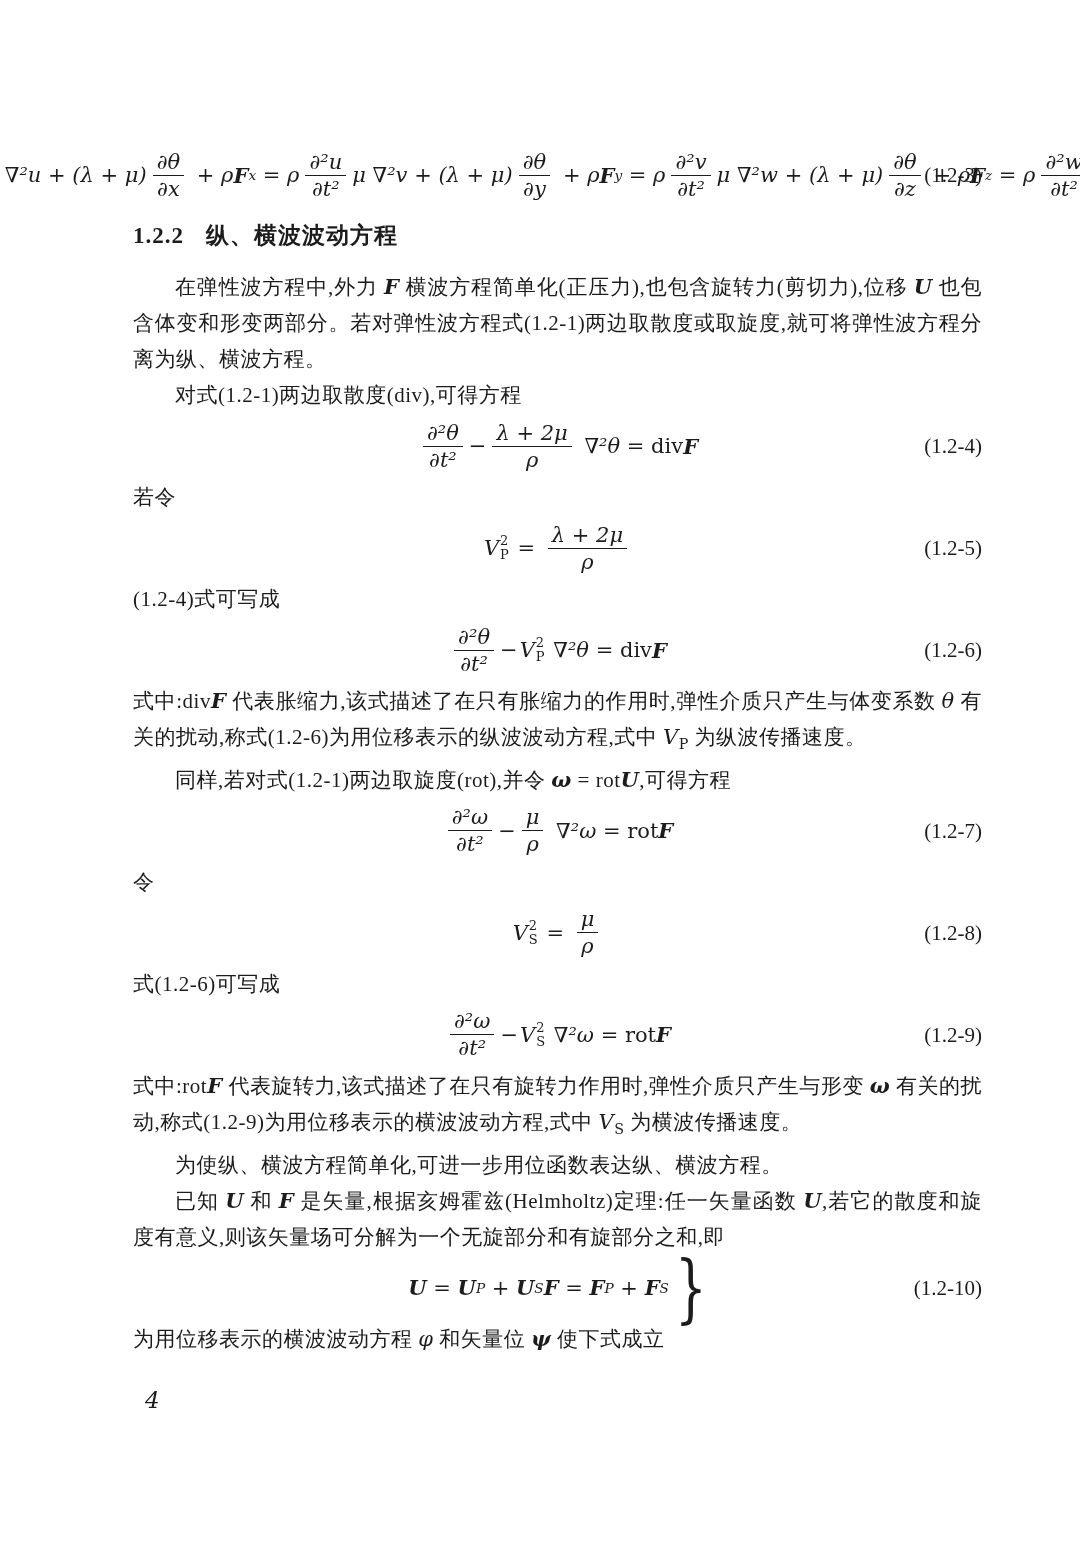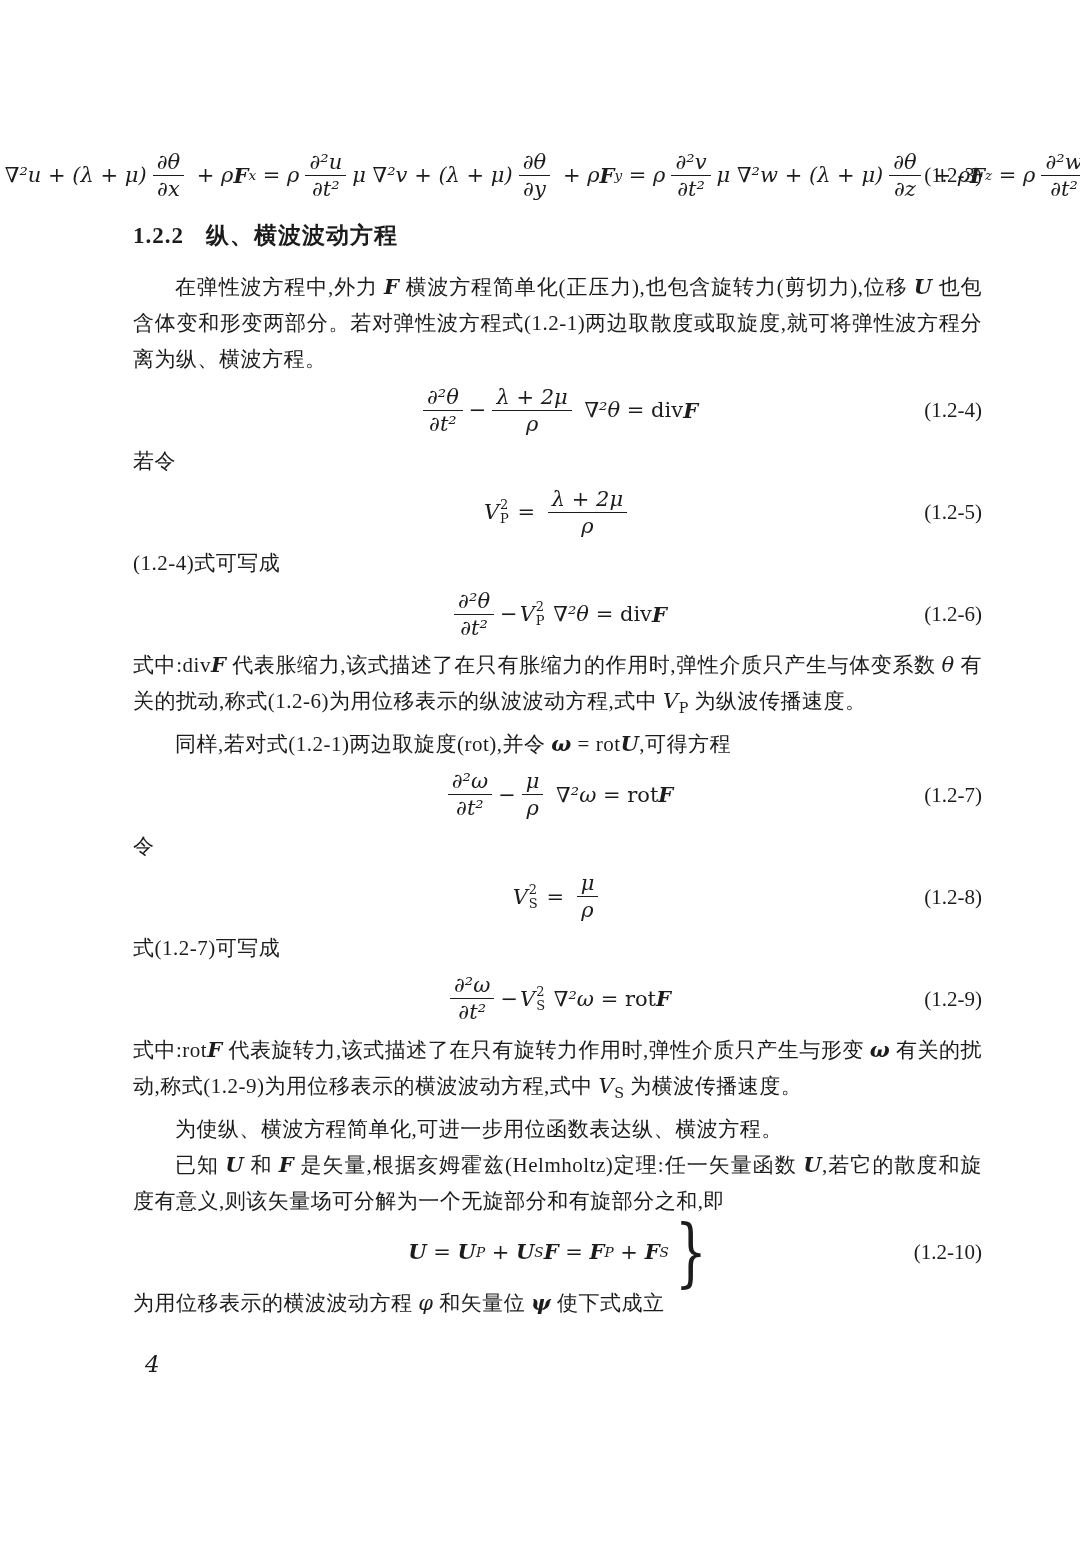--- a/index.html
+++ b/index.html
@@ -123,20 +123,21 @@
     </div>
     <span class="brace brace3">}</span>
     <span class="eqlabel">(1.2-3)</span>
   </div>
 
   <div class="heading">
     <span class="num">1.2.2</span><span>纵、横波波动方程</span>
   </div>
 
   <p class="para pindent"><span>在弹性波方程中,外力 </span><span class="seg-v">F</span><span> 横波方程简单化(正压力),也包含旋转力(剪切力),位移 </span><span class="seg-v">U</span><span> 也包含体变和形变两部分。若对弹性波方程式(1.2-1)两边取散度或取旋度,就可将弹性波方程分离为纵、横波方程。</span></p>
+  <p class="para pindent"><span>对式(1.2-1)两边取散度(div),可得方程</span></p>
 
   <div class="eq math">
     <span class="frac">
         <span class="num">∂²θ</span>
         <span class="den">∂t²</span>
       </span>
     <span class="m">−</span>
     <span class="frac">
         <span class="num">λ + 2μ</span>
         <span class="den">ρ</span>
@@ -216,21 +217,21 @@
         </span>
       </span>
     <span class="m"> = </span>
     <span class="frac">
         <span class="num">μ</span>
         <span class="den">ρ</span>
       </span>
     <span class="eqlabel">(1.2-8)</span>
   </div>
 
-  <p class="para"><span>式(1.2-7)可写成</span></p>
+  <p class="para"><span>式(1.2-6)可写成</span></p>
 
   <div class="eq math">
     <span class="frac">
         <span class="num">∂²ω</span>
         <span class="den">∂t²</span>
       </span>
     <span class="m">−</span>
     <span class="ss">
         <span>V</span>
         <span class="scripts">

